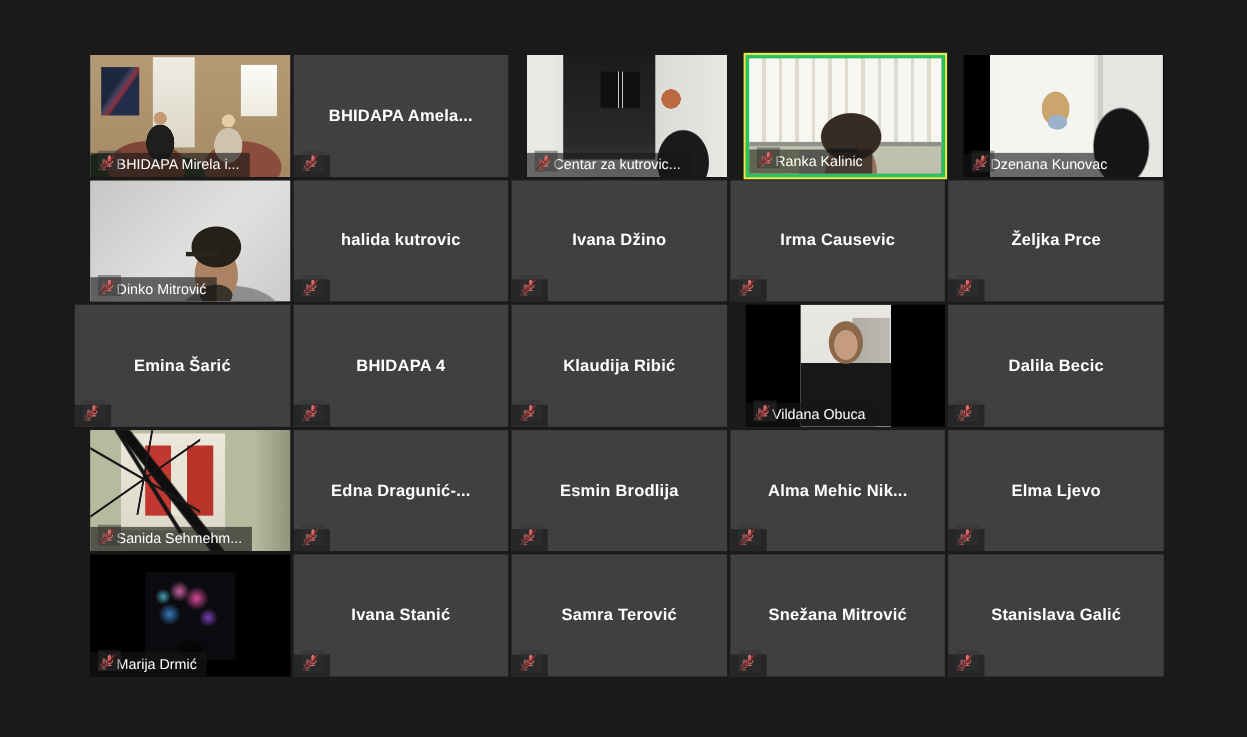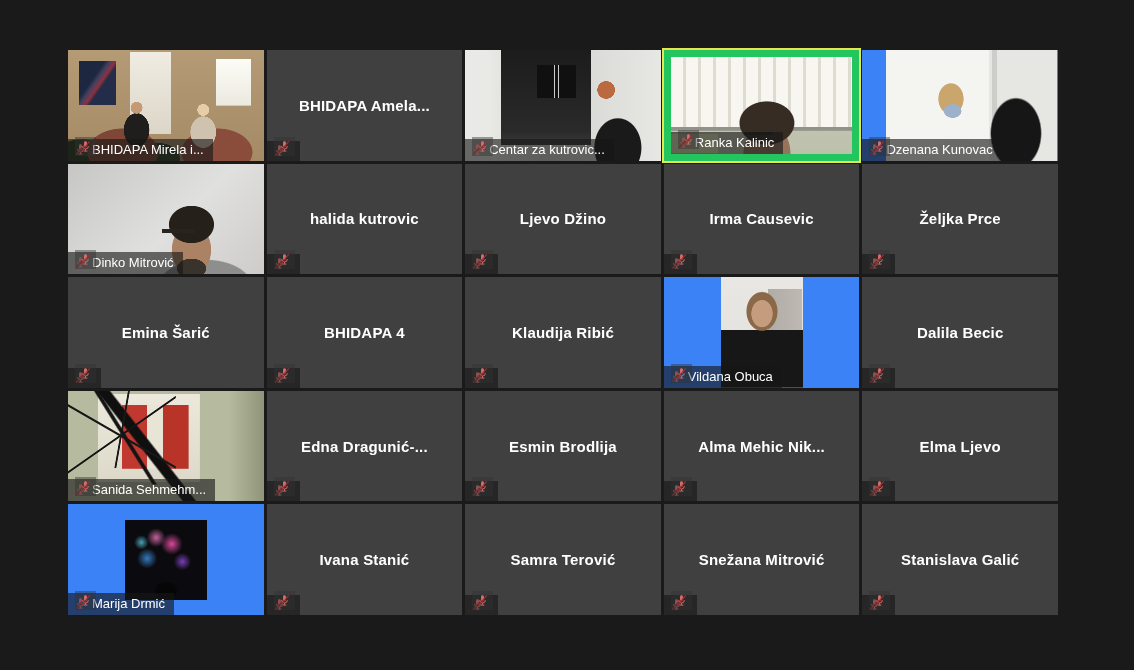--- a/index.html
+++ b/index.html
@@ -16,23 +16,23 @@
     grid-template-columns:repeat(5,1fr);
     grid-template-rows:repeat(5,1fr);
     gap:3px;
   }
   .tile{
     position:relative;
     background:#404040;
     overflow:hidden;
     box-sizing:border-box;
   }
-  .tile.video-tile{background:#3b82f6;}
+  .tile.video-tile{background:#000000;margin-left:14px;}
   .tile.active{
-    border:7px solid #22c55e;
+    border:3px solid #22c55e;
     outline:2px solid #e5e94f;
     outline-offset:0;
     padding-left:32px;
   }
   .center-name{
     position:absolute;inset:0;
     display:flex;align-items:center;justify-content:center;
     color:#fff;font-size:15px;font-weight:bold;
     letter-spacing:.2px;
     text-align:center;
@@ -339,21 +339,21 @@
           <rect x="6.2" y="1.5" width="3.6" height="7.2" rx="1.8" fill="#d96c6c"></rect>
           <path d="M4.5 7.6a3.5 3.5 0 0 0 7 0" fill="none" stroke="#d96c6c" stroke-width="1.2"></path>
           <path d="M8 11.2v2M5.7 13.6h4.6" stroke="#d96c6c" stroke-width="1.2" fill="none"></path>
           <path d="M2.8 14.2 13.2 1.8" stroke="#9e2f2f" stroke-width="1.5"></path>
         </svg>
       </span>
     </div>
   </div>
     <div class="tile">
 
-    <div class="center-name">Ljevo Džino</div>
+    <div class="center-name">Ivana Džino</div>
     <div class="corner-label" hidden="">
       <span class="mic" hidden="">
         <svg width="13" height="13" viewBox="0 0 16 16">
           <rect x="6.2" y="1.5" width="3.6" height="7.2" rx="1.8" fill="#d96c6c"></rect>
           <path d="M4.5 7.6a3.5 3.5 0 0 0 7 0" fill="none" stroke="#d96c6c" stroke-width="1.2"></path>
           <path d="M8 11.2v2M5.7 13.6h4.6" stroke="#d96c6c" stroke-width="1.2" fill="none"></path>
           <path d="M2.8 14.2 13.2 1.8" stroke="#9e2f2f" stroke-width="1.5"></path>
         </svg>
       </span>
       <span class="label-text"></span>

